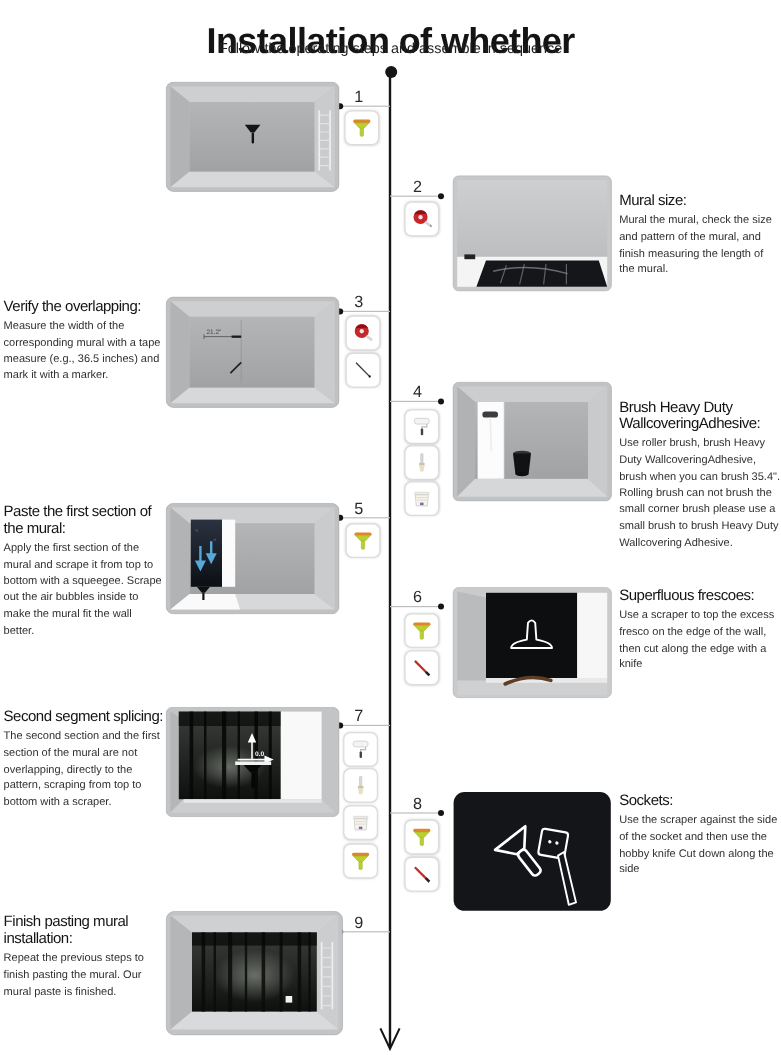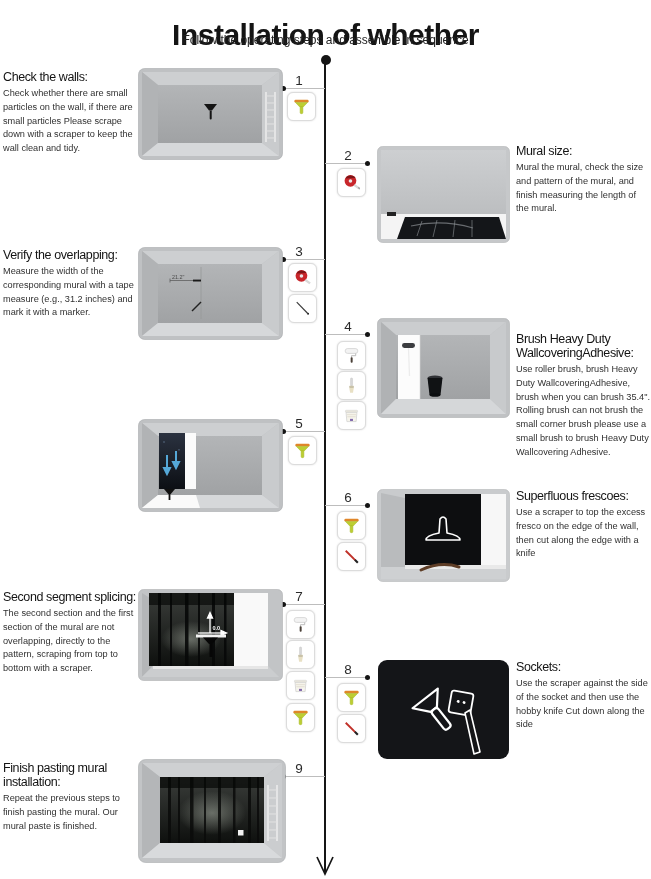--- a/index.html
+++ b/index.html
@@ -56,24 +56,20 @@
 
   <h1 class="title">Installation of whether</h1>
   <div class="subtitle">Follow the operating steps and assemble in sequence</div>
 
   <div class="timeline"></div>
   <div class="tdot"></div>
   <svg class="tarrow" width="20" height="22">
     <polyline points="2,2 10,19 18,2" stroke="#151515" stroke-width="1.7" fill="none"></polyline>
   </svg>
 
-  <div class="txt" style="left:3px;top:70px;width:132px">
-    <div class="stitle">Check the walls:</div>
-    <div class="sbody">Check whether there are small particles on the wall, if there are small particles Please scrape down with a scraper to keep the wall clean and tidy.</div>
-  </div>
   <div class="conn" style="left:281px;top:88px">
     <span class="cdot l"></span>
   </div>
   <div class="num" style="left:290px;top:73px">1</div>
   <div class="tool" style="left:287px;top:92px">
     <svg width="21" height="21" viewBox="0 0 20 20">
       <rect x="3.2" y="3.5" width="13.6" height="2.6" rx="1.2" fill="#e0862a"></rect>
       <polygon points="4.2,6.1 15.8,6.1 11.6,10.5 8.4,10.5" fill="#bcce32" stroke="#a4b824" stroke-width="0.5"></polygon>
       <rect x="8.7" y="10.2" width="2.6" height="6.6" rx="1" fill="#bcce32" stroke="#a4b824" stroke-width="0.5"></rect>
     </svg>
@@ -122,28 +118,28 @@
     <polygon points="28,71 122,71 129,93 20,93" fill="#141619"></polygon>
     <g stroke="#6a6e72" stroke-width="1" opacity="0.85">
       <line x1="45" y1="75" x2="40" y2="90"></line>
         <line x1="60" y1="74" x2="56" y2="91"></line>
       <line x1="78" y1="74" x2="76" y2="91"></line>
         <line x1="95" y1="74" x2="95" y2="91"></line>
     </g>
     <path d="M34,80 q30,-7 62,2" stroke="#8b9094" stroke-width="1.2" fill="none" opacity="0.7"></path>
     <rect x="10" y="66" width="9" height="4" fill="#222"></rect>
   </svg>
-  <div class="txt" style="left:516px;top:144px;width:133px">
+  <div class="txt" style="left:516px;top:160px;width:133px">
     <div class="stitle">Mural size:</div>
     <div class="sbody">Mural the mural, check the size and pattern of the mural, and finish measuring the length of the mural.</div>
   </div>
 
   <div class="txt" style="left:3px;top:248px;width:133px">
     <div class="stitle">Verify the overlapping:</div>
-    <div class="sbody">Measure the width of the corresponding mural with a tape measure (e.g., 31.2 inches) and mark it with a marker.</div>
+    <div class="sbody">Measure the width of the corresponding mural with a tape measure (e.g., 36.5 inches) and mark it with a marker.</div>
   </div>
   <div class="conn" style="left:281px;top:259px">
     <span class="cdot l"></span>
   </div>
   <div class="num" style="left:290px;top:244px">3</div>
   <div class="tool" style="left:288px;top:263px">
     <svg width="21" height="21" viewBox="0 0 20 20">
       <circle cx="9" cy="8.4" r="5.6" fill="#c8262b"></circle>
       <path d="M4.2,6.2 a5.6,5.6 0 0 1 9.6,-0.4 z" fill="#7e1517"></path>
       <circle cx="9" cy="8.6" r="1.7" fill="#e8e8e8"></circle>
@@ -211,20 +207,24 @@
     <line x1="31.5" y1="30" x2="32.5" y2="58" stroke="#ececec" stroke-width="1.3"></line>
     <ellipse cx="58" cy="60" rx="7.5" ry="2.4" fill="#303236"></ellipse>
     <polygon points="50.5,60 65.5,60 63.5,77 52.5,77" fill="#101214"></polygon>
     <ellipse cx="58" cy="77" rx="5.5" ry="1.8" fill="#0c0e10"></ellipse>
   </svg>
   <div class="txt" style="left:516px;top:332px;width:135px">
     <div class="stitle">Brush Heavy Duty WallcoveringAdhesive:</div>
     <div class="sbody">Use roller brush, brush Heavy Duty WallcoveringAdhesive, brush when you can brush 35.4". Rolling brush can not brush the small corner brush please use a small brush to brush Heavy Duty Wallcovering Adhesive.</div>
   </div>
 
+  <div class="txt" style="left:3px;top:419px;width:133px">
+    <div class="stitle">Paste the first section of the mural:</div>
+    <div class="sbody">Apply the first section of the mural and scrape it from top to bottom with a squeegee. Scrape out the air bubbles inside to make the mural fit the wall better.</div>
+  </div>
   <div class="conn" style="left:281px;top:431px">
     <span class="cdot l"></span>
   </div>
   <div class="num" style="left:290px;top:416px">5</div>
   <div class="tool" style="left:288px;top:436px">
     <svg width="21" height="21" viewBox="0 0 20 20">
       <rect x="3.2" y="3.5" width="13.6" height="2.6" rx="1.2" fill="#e0862a"></rect>
       <polygon points="4.2,6.1 15.8,6.1 11.6,10.5 8.4,10.5" fill="#bcce32" stroke="#a4b824" stroke-width="0.5"></polygon>
       <rect x="8.7" y="10.2" width="2.6" height="6.6" rx="1" fill="#bcce32" stroke="#a4b824" stroke-width="0.5"></rect>
     </svg>

